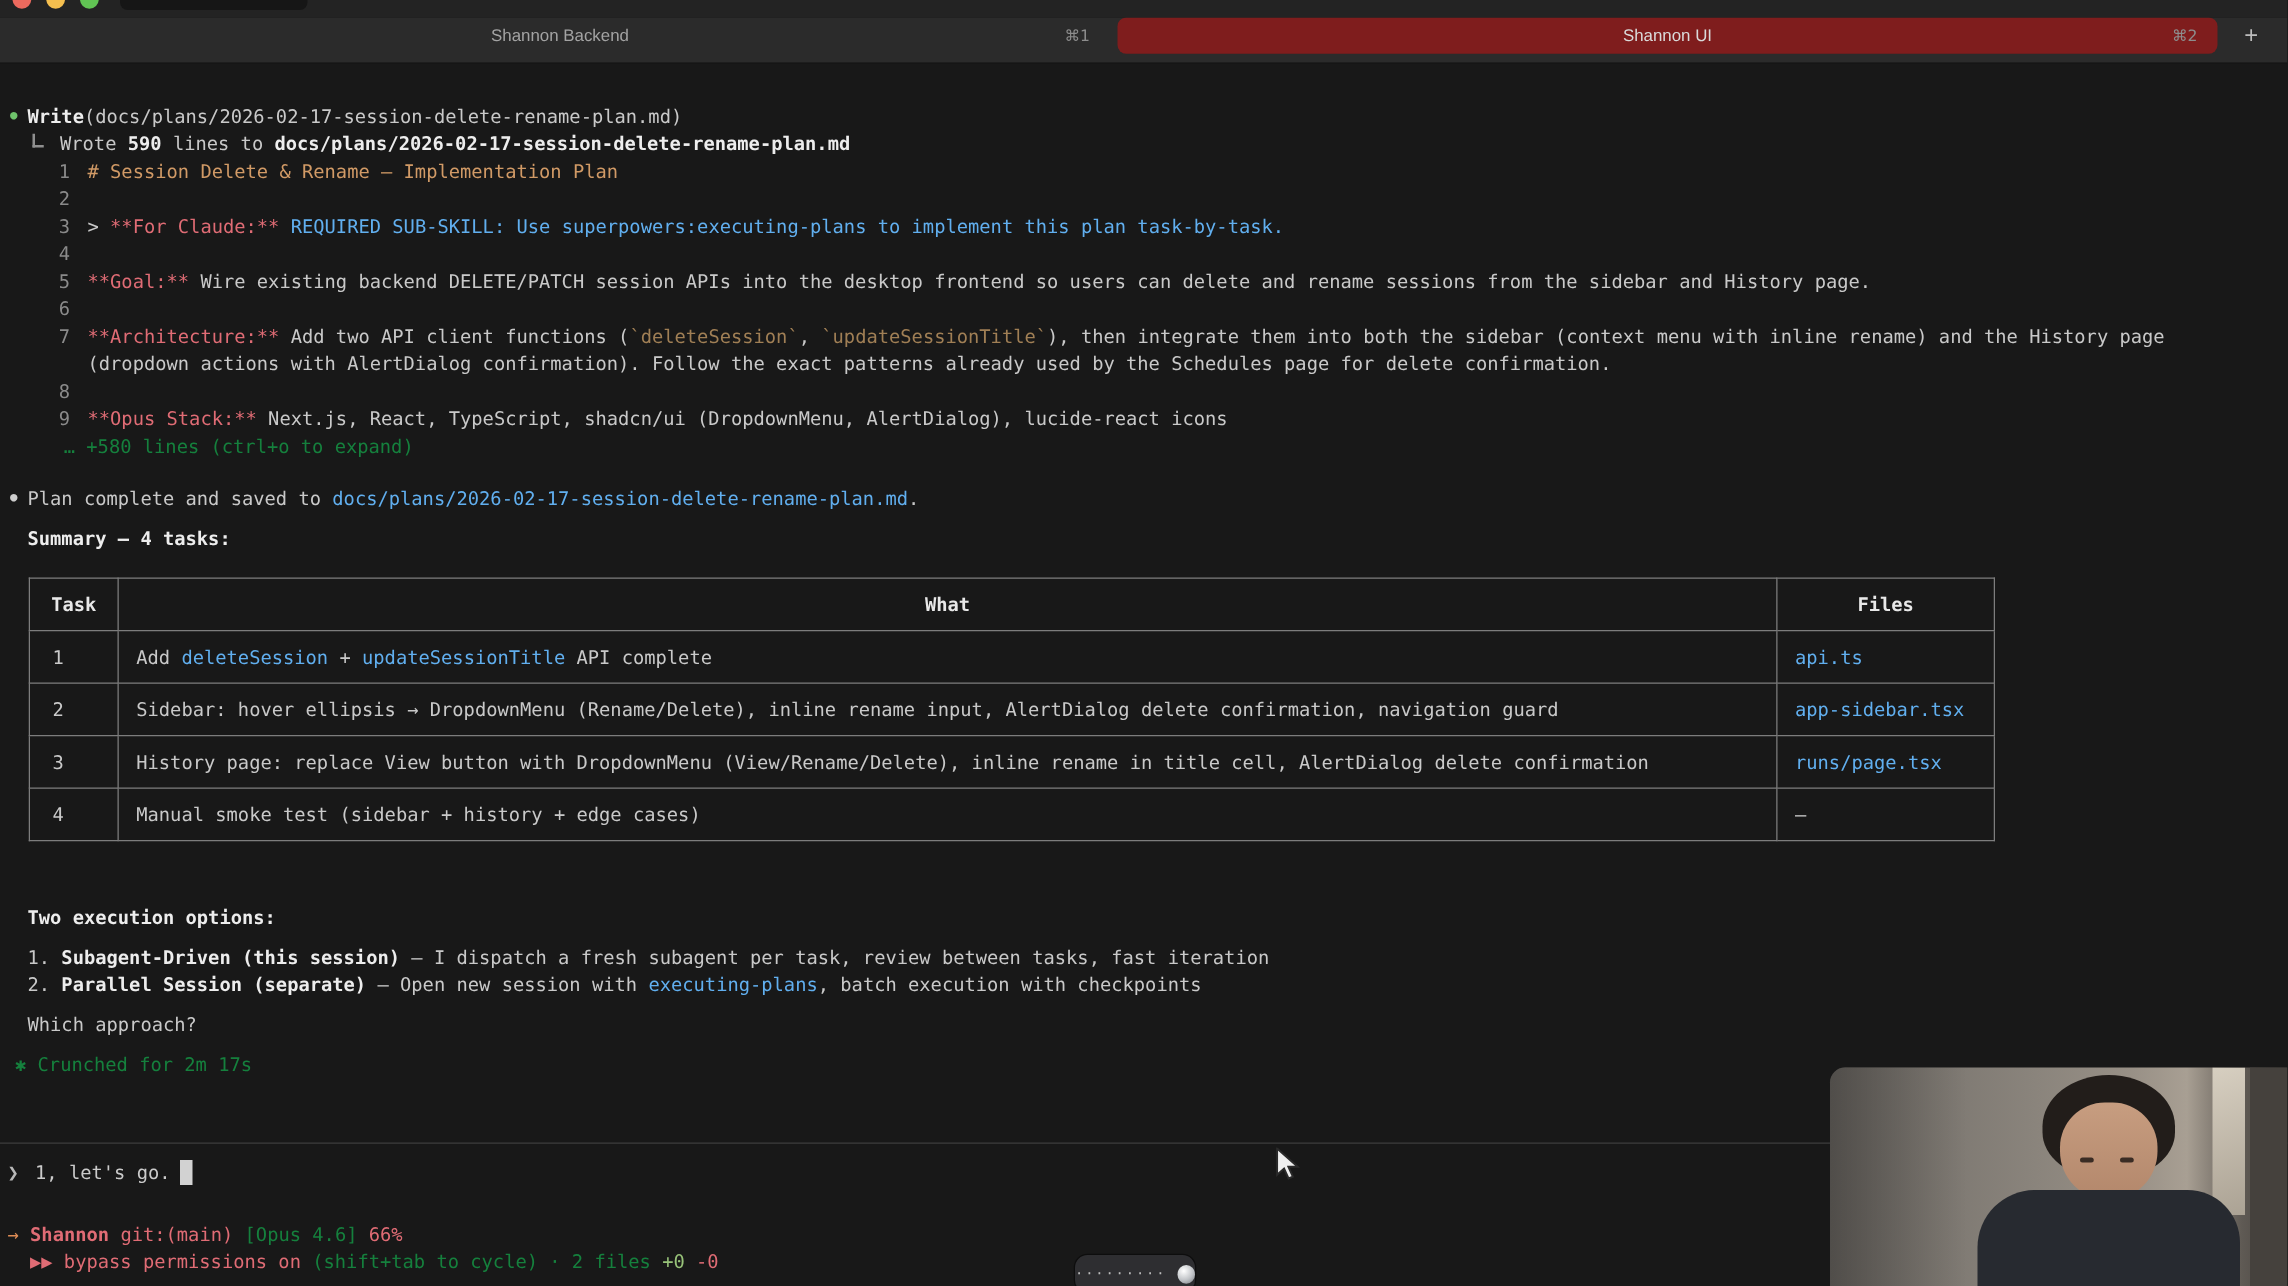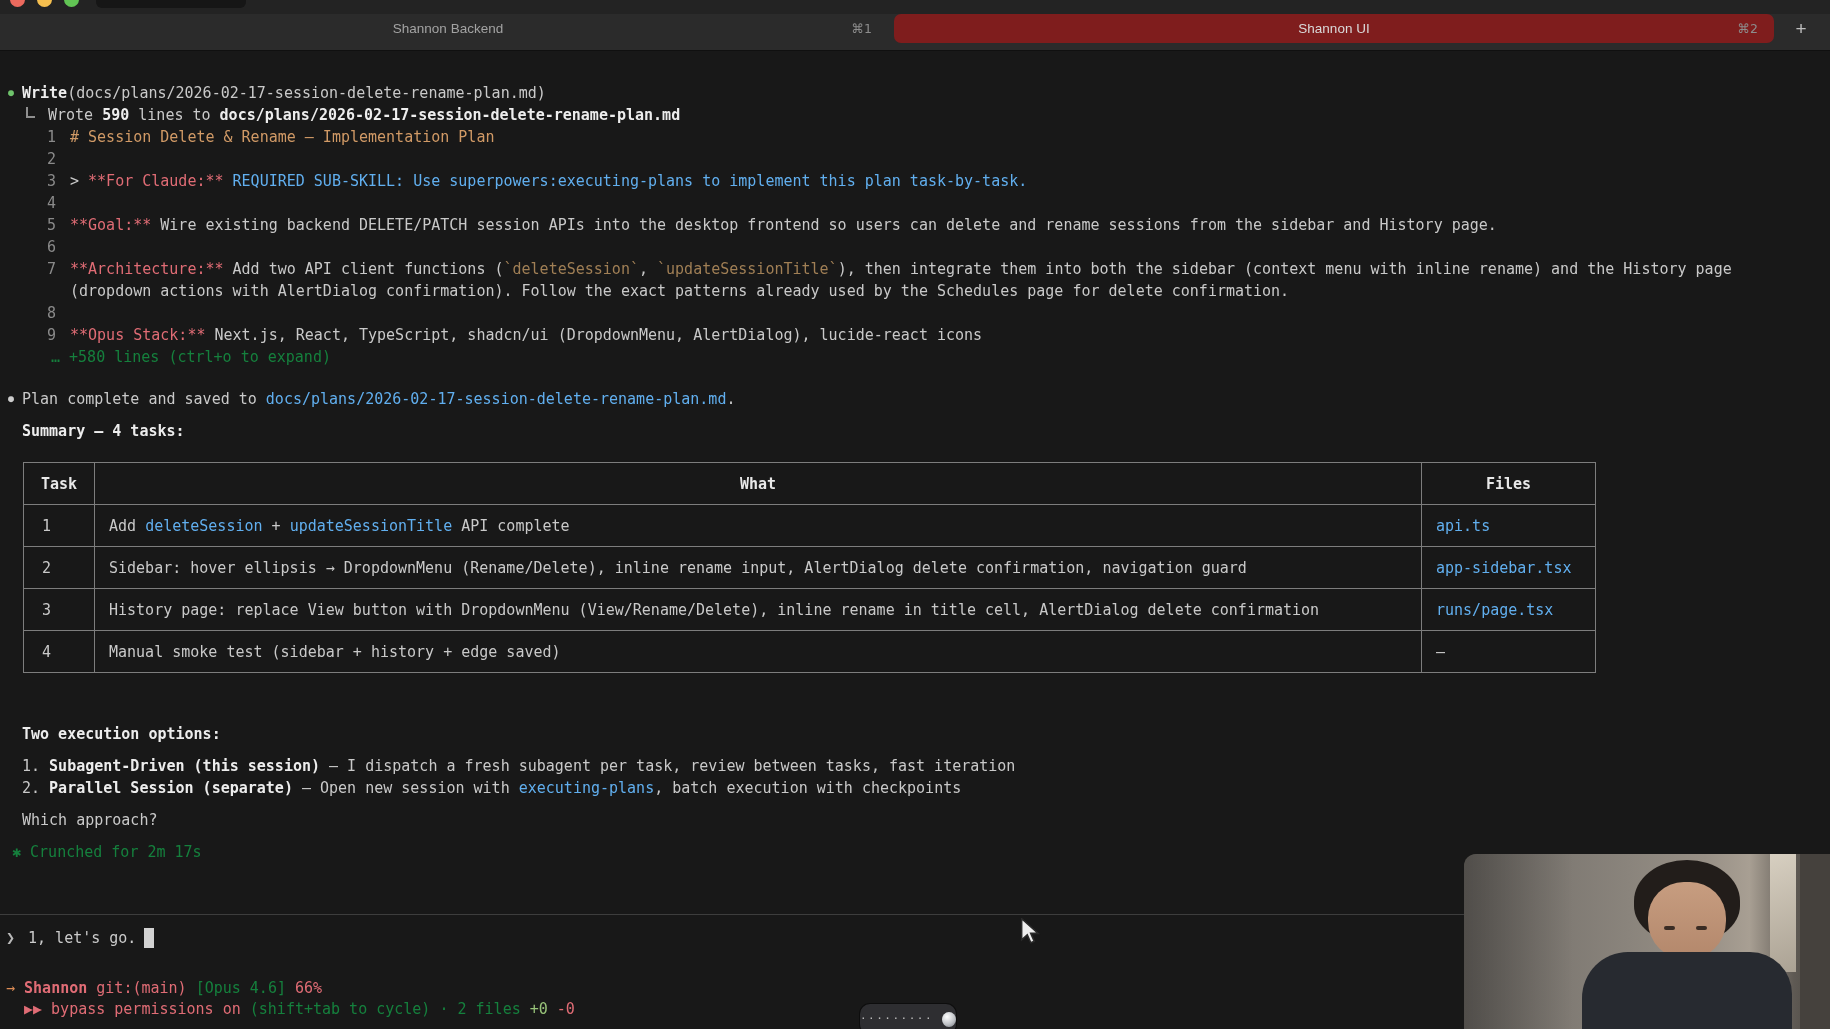--- a/index.html
+++ b/index.html
@@ -194,21 +194,21 @@
             <td class="td-what"><span class="c-text">Sidebar: hover ellipsis → DropdownMenu (Rename/Delete), inline rename input, AlertDialog delete confirmation, navigation guard</span></td>
             <td class="td-files"><span class="c-link">app-sidebar.tsx</span></td>
           </tr>
           <tr>
             <td class="td-task">3</td>
             <td class="td-what"><span class="c-text">History page: replace View button with DropdownMenu (View/Rename/Delete), inline rename in title cell, AlertDialog delete confirmation</span></td>
             <td class="td-files"><span class="c-link">runs/page.tsx</span></td>
           </tr>
           <tr>
             <td class="td-task">4</td>
-            <td class="td-what"><span class="c-text">Manual smoke test (sidebar + history + edge saved)</span></td>
+            <td class="td-what"><span class="c-text">Manual smoke test (sidebar + history + edge cases)</span></td>
             <td class="td-files"><span class="c-text">—</span></td>
           </tr>
         </tbody>
     </table>
 
     <div class="para c-bold exec">Two execution options:</div>
 
     <div class="para"><span class="c-text">1. </span><span class="c-bold">Subagent-Driven (this session)</span><span class="c-text"> — I dispatch a fresh subagent per task, review between tasks, fast iteration</span></div>
     <div class="opt2"><span class="c-text">2. </span><span class="c-bold">Parallel Session (separate)</span><span class="c-text"> — Open new session with </span><span class="c-link">executing-plans</span><span class="c-text">, batch execution with checkpoints</span></div>
 

